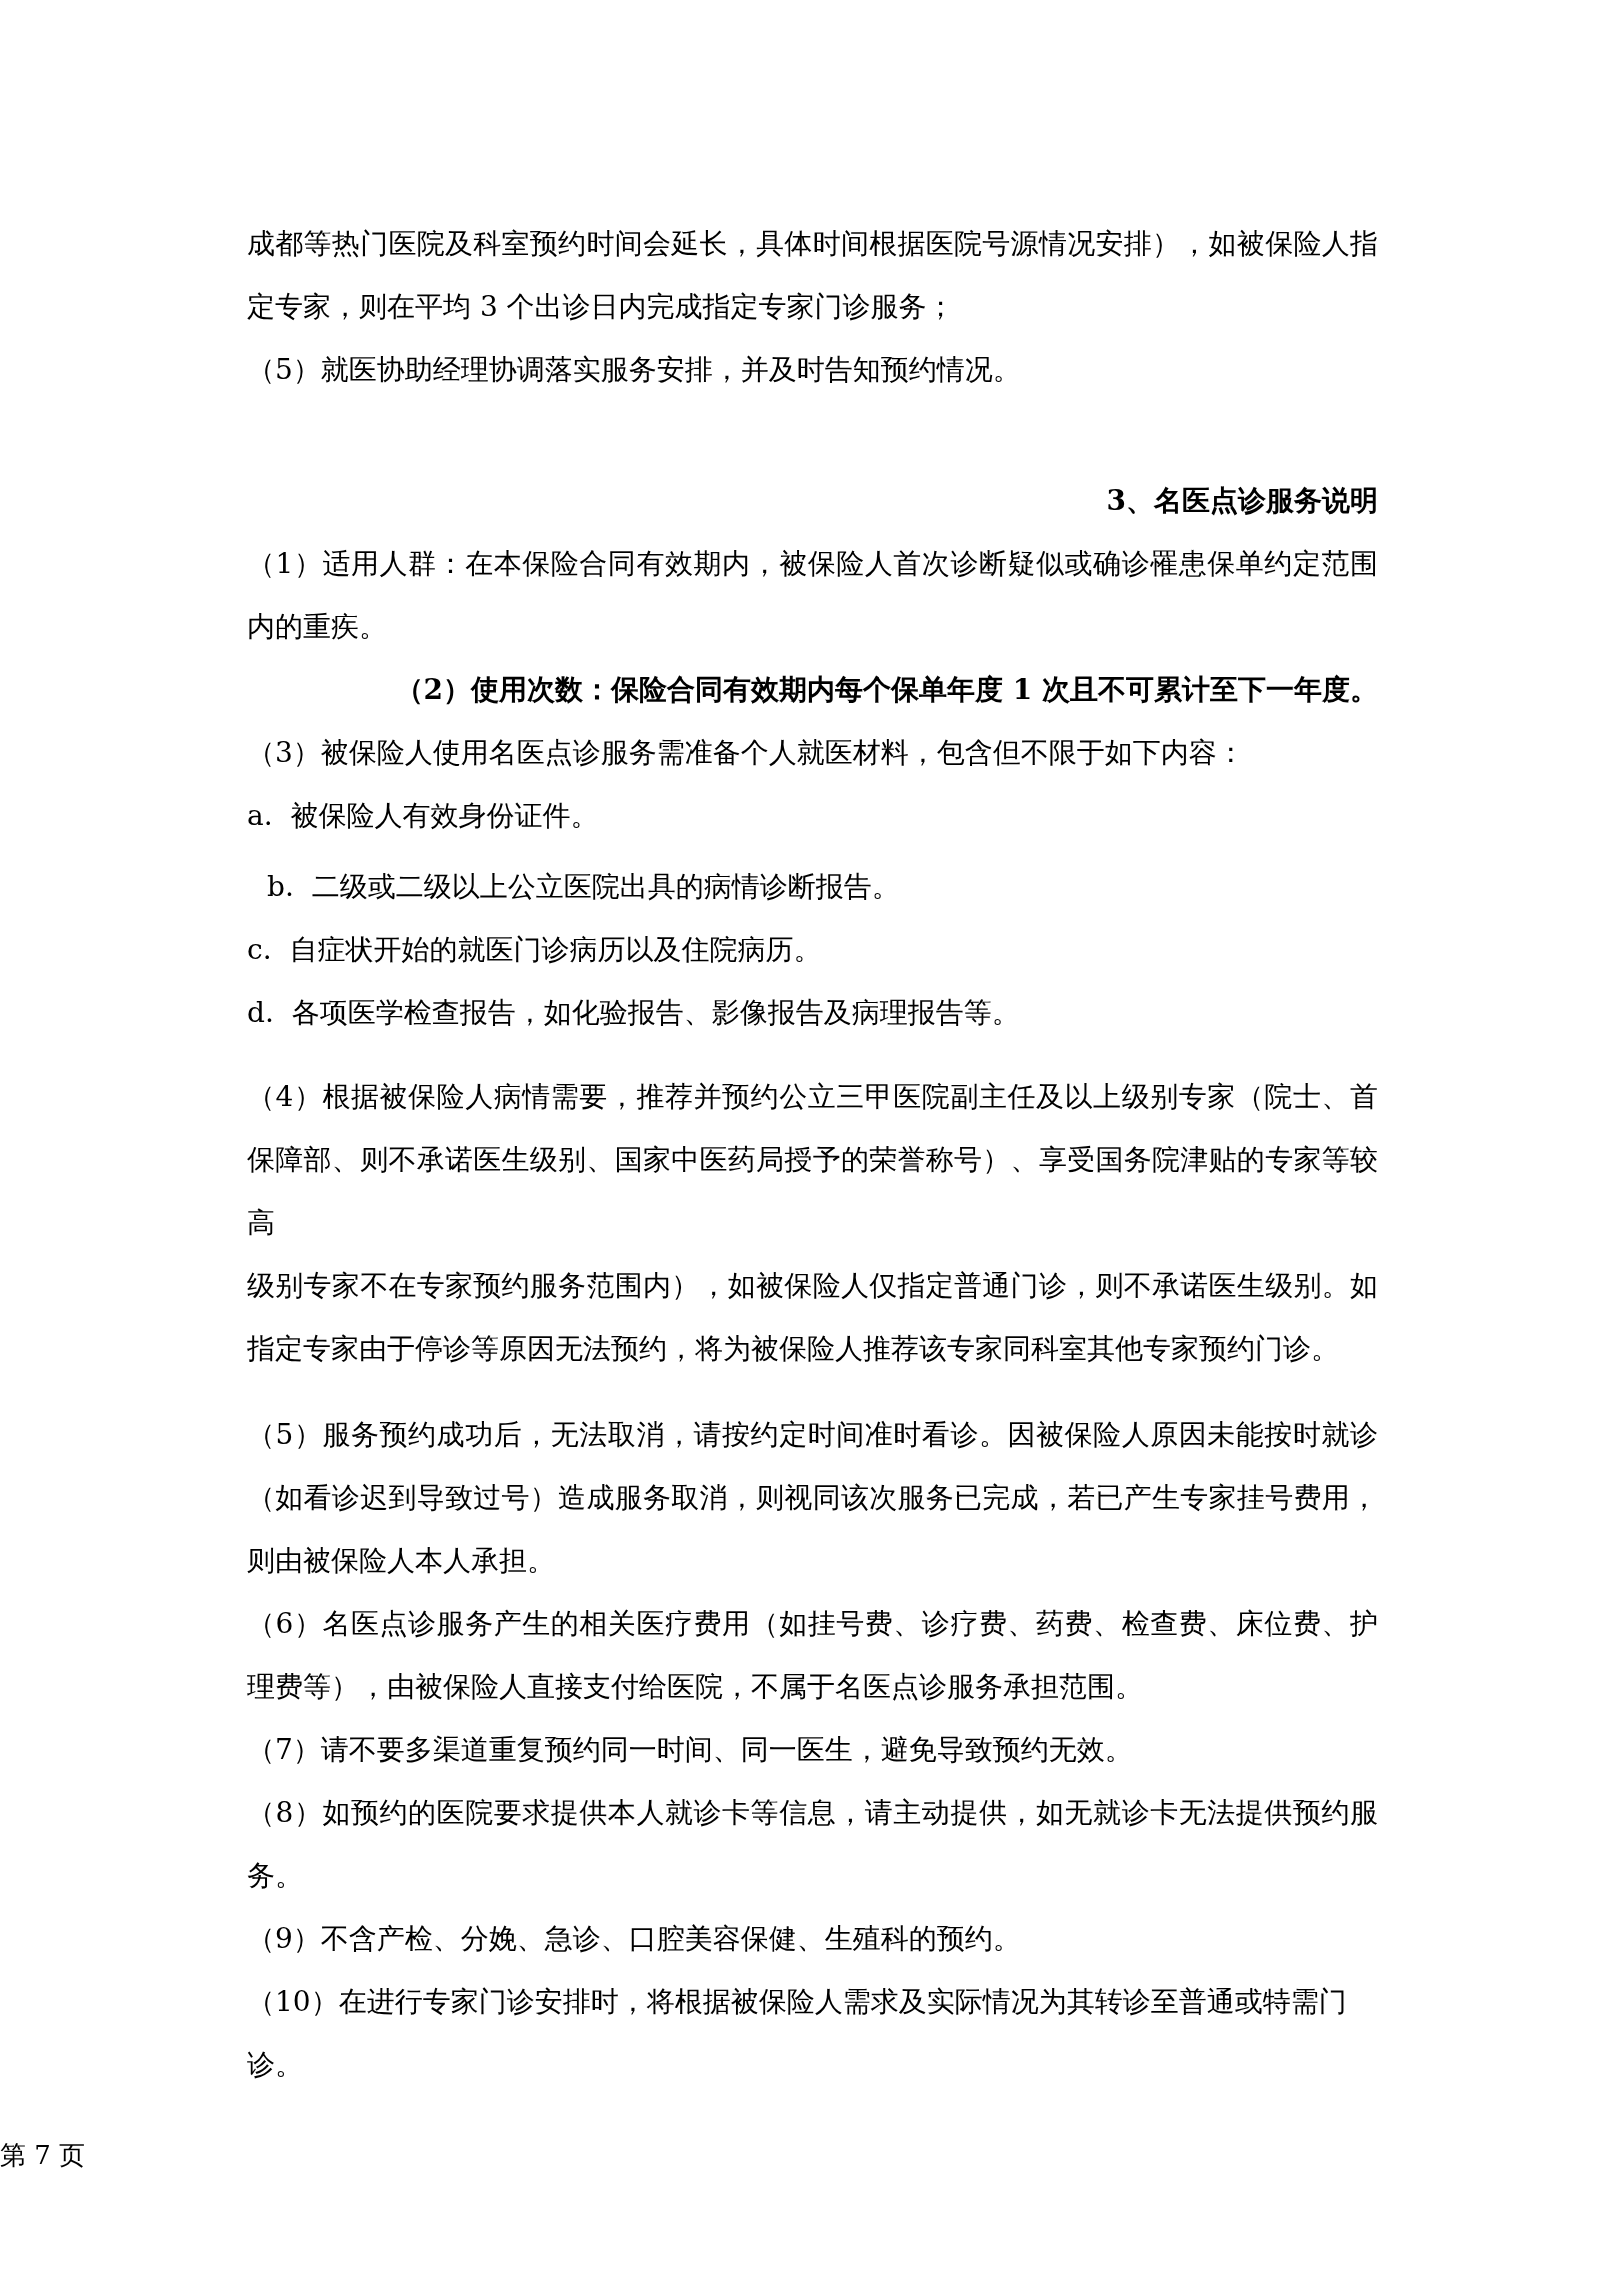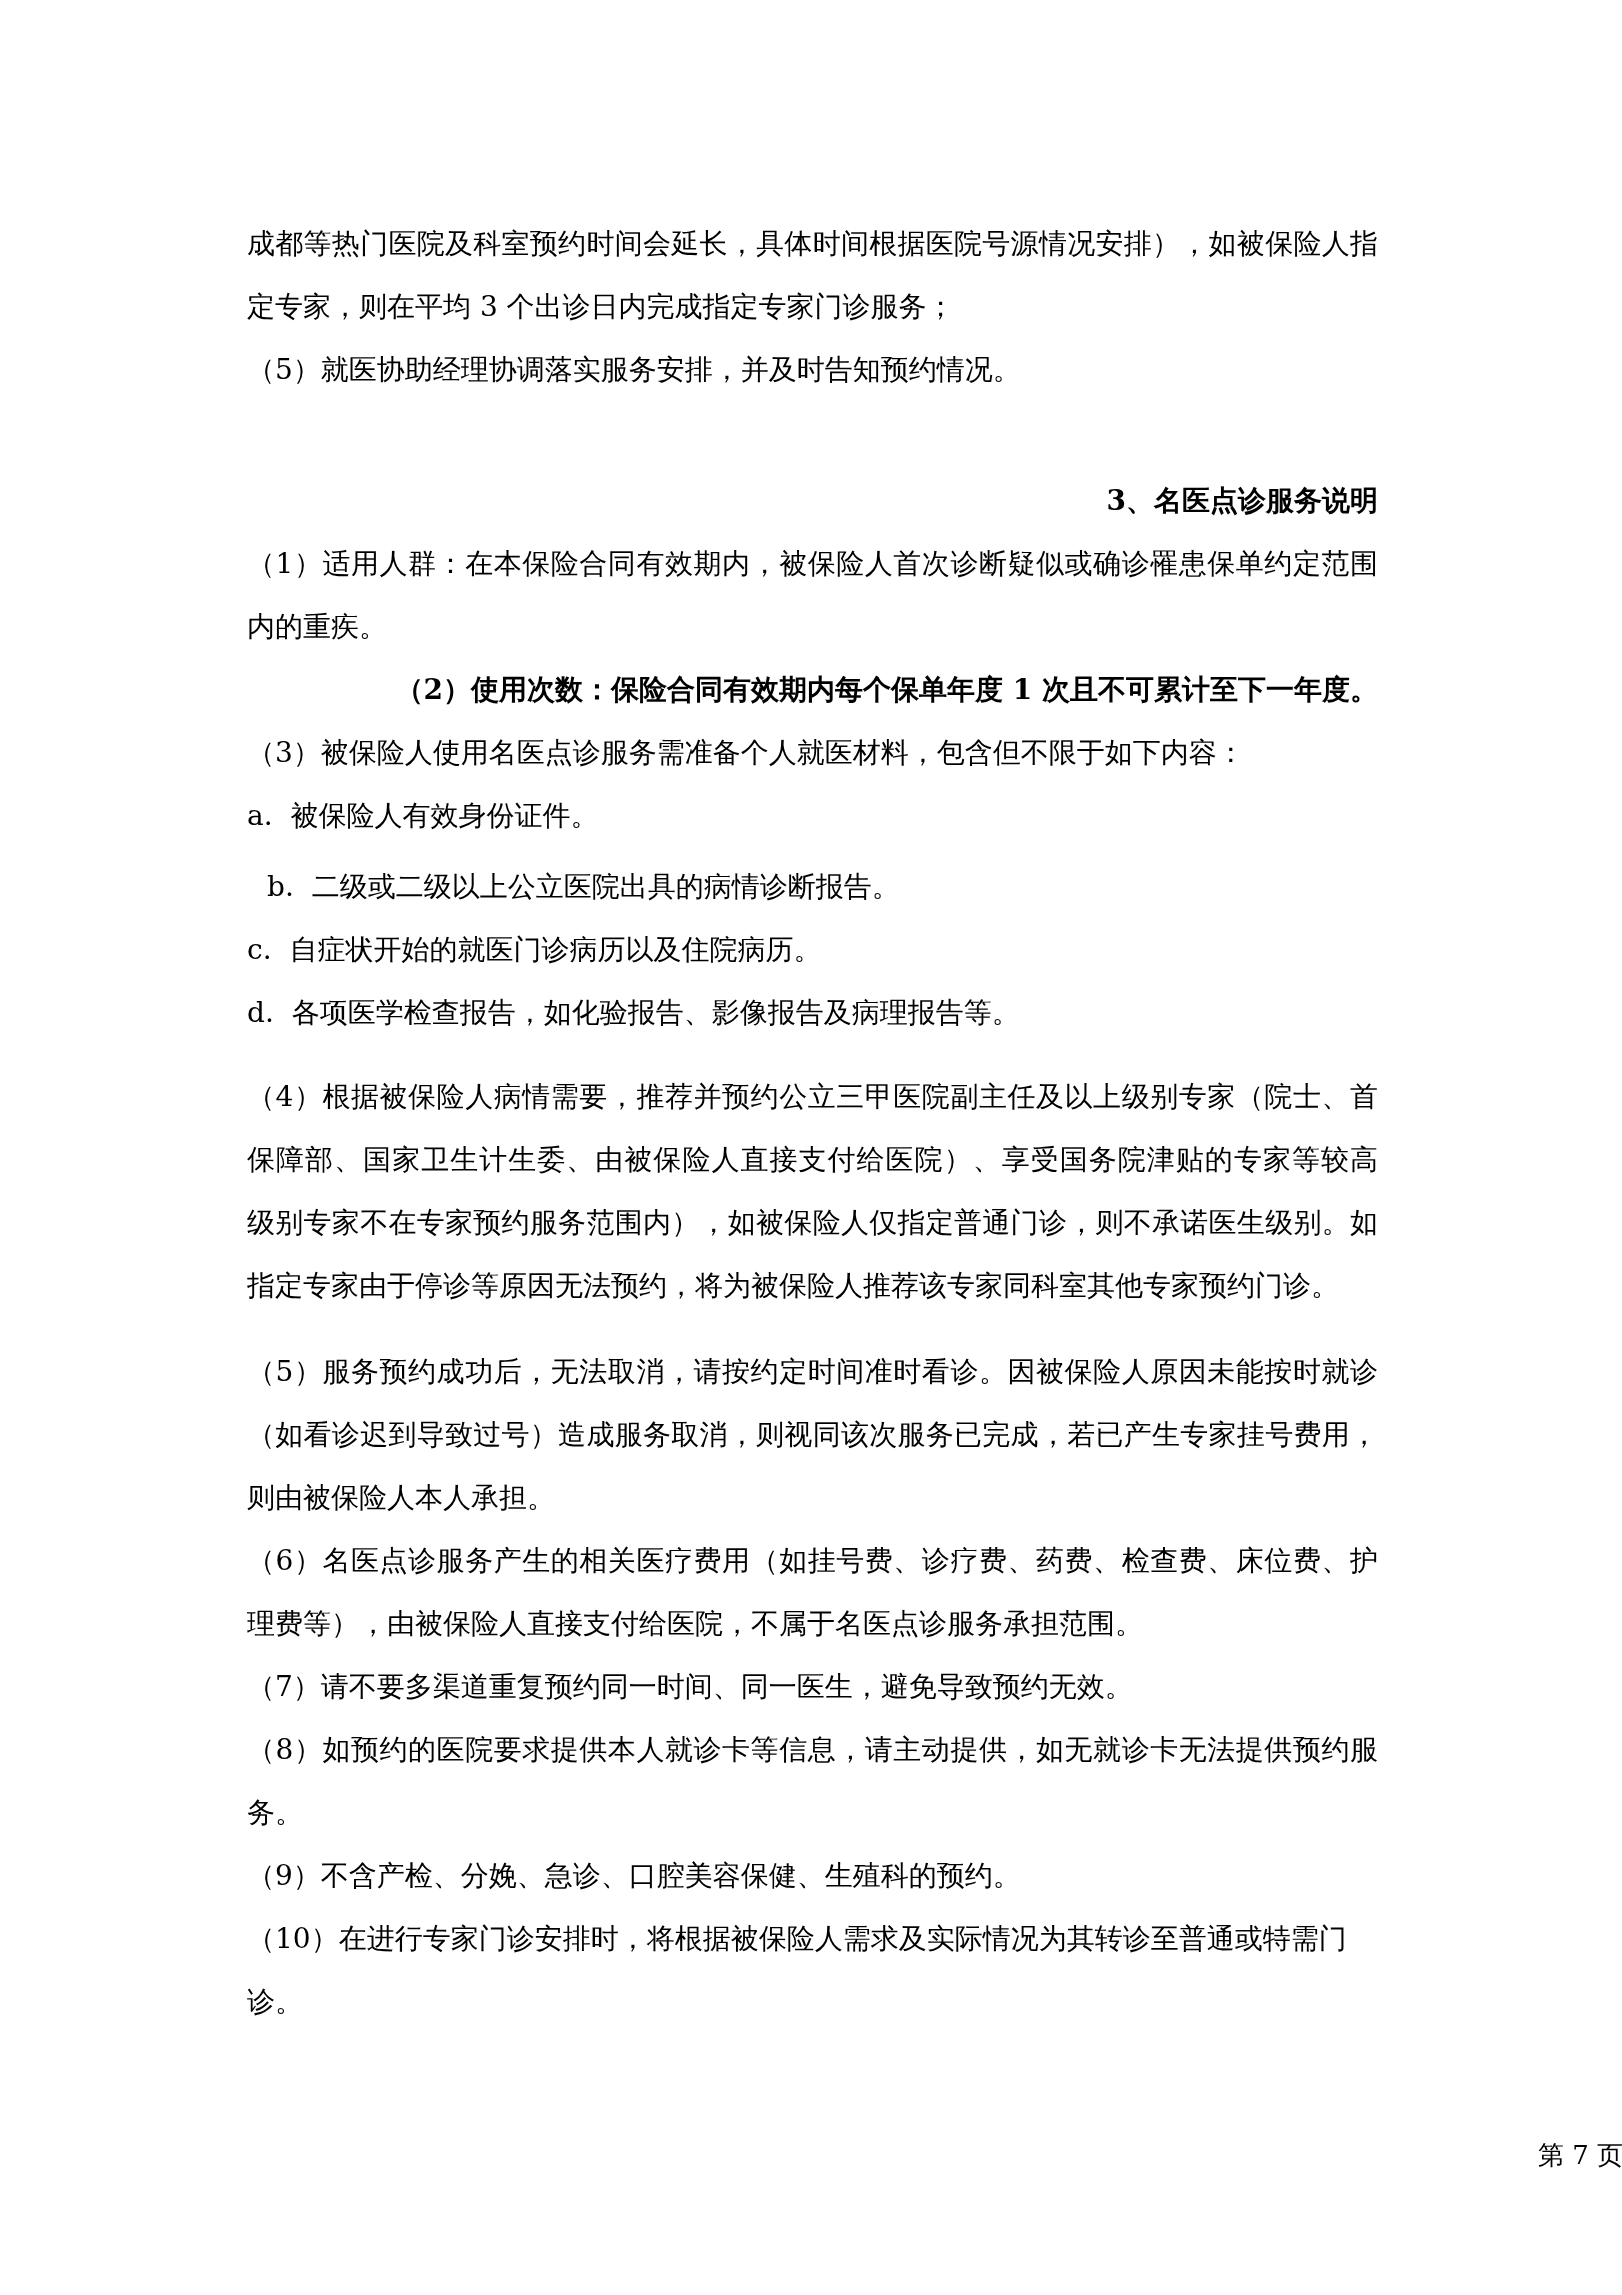--- a/index.html
+++ b/index.html
@@ -36,21 +36,21 @@
   
   [data-para="heading"] { margin-top: 68px; }
   [data-para="p8"]  { margin-top: 7.9px; margin-left: 20px; }
   [data-para="p11"] { margin-top: 21px; }
   [data-para="p12"] { margin-top: 23px; }
   .footer {
     position: absolute;
     left: 0;
     top: 2125px;
     width: 1623px;
-    text-align: right;
+    text-align: left;
     font-size: 26px;
     line-height: 29px;
   }
 </style>
 </head>
 <body style="background: rgb(255, 255, 255); color: rgb(0, 0, 0);">
 
 <div class="page">
   <div class="doc-body">
       <div class="para" data-para="p1">
@@ -80,21 +80,21 @@
         <div class="line">b.&nbsp; 二级或二级以上公立医院出具的病情诊断报告。</div>
       </div>
       <div class="para" data-para="p9">
         <div class="line">c.&nbsp; 自症状开始的就医门诊病历以及住院病历。</div>
       </div>
       <div class="para" data-para="p10">
         <div class="line">d.&nbsp; 各项医学检查报告，如化验报告、影像报告及病理报告等。</div>
       </div>
       <div class="para" data-para="p11">
         <div class="line justify">（4）根据被保险人病情需要，推荐并预约公立三甲医院副主任及以上级别专家（院士、首</div>
-        <div class="line justify">保障部、国家卫生计生委、由被保险人直接支付给医院）、享受国务院津贴的专家等较高</div>
+        <div class="line justify">保障部、则不承诺医生级别、国家中医药局授予的荣誉称号）、享受国务院津贴的专家等较高</div>
         <div class="line justify">级别专家不在专家预约服务范围内），如被保险人仅指定普通门诊，则不承诺医生级别。如</div>
         <div class="line">指定专家由于停诊等原因无法预约，将为被保险人推荐该专家同科室其他专家预约门诊。</div>
       </div>
       <div class="para" data-para="p12">
         <div class="line justify">（5）服务预约成功后，无法取消，请按约定时间准时看诊。因被保险人原因未能按时就诊</div>
         <div class="line justify">（如看诊迟到导致过号）造成服务取消，则视同该次服务已完成，若已产生专家挂号费用，</div>
         <div class="line">则由被保险人本人承担。</div>
       </div>
       <div class="para" data-para="p13">
         <div class="line justify">（6）名医点诊服务产生的相关医疗费用（如挂号费、诊疗费、药费、检查费、床位费、护</div>

